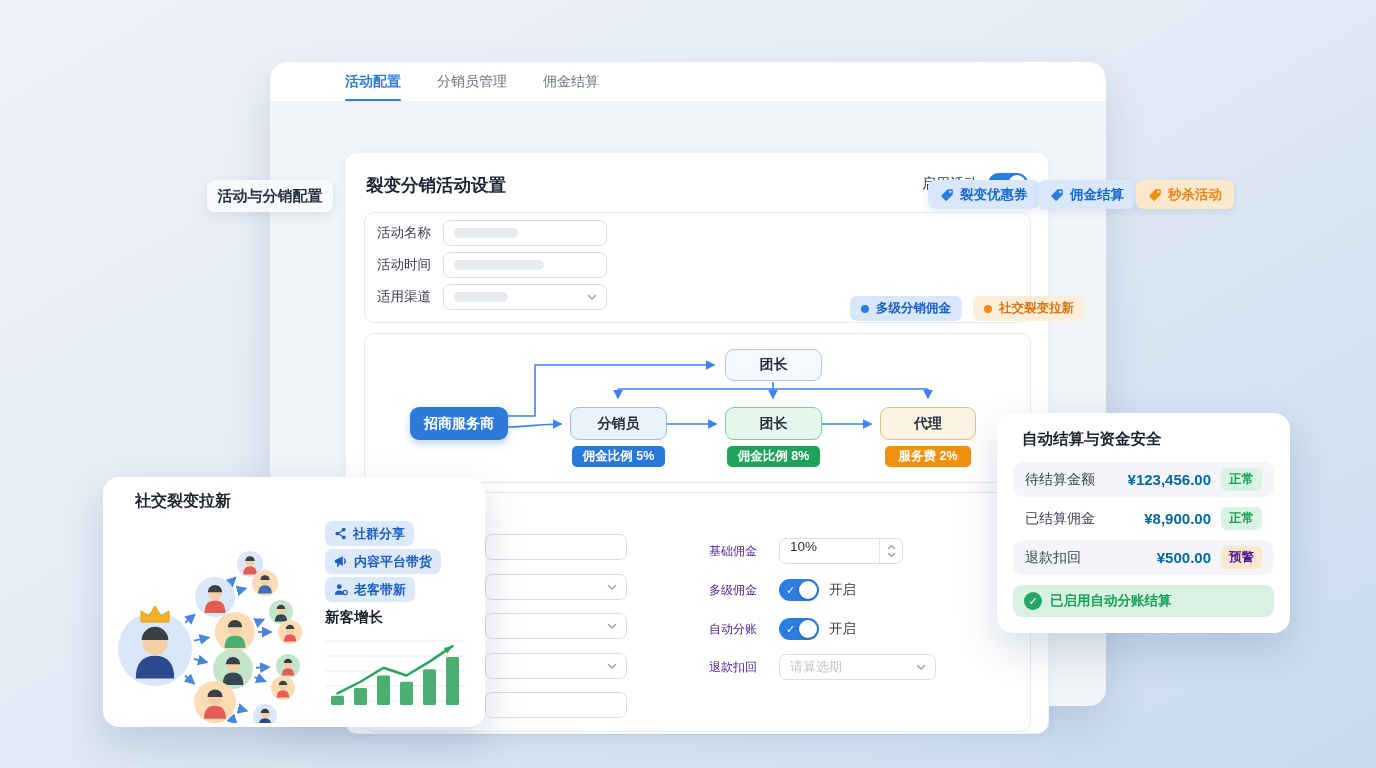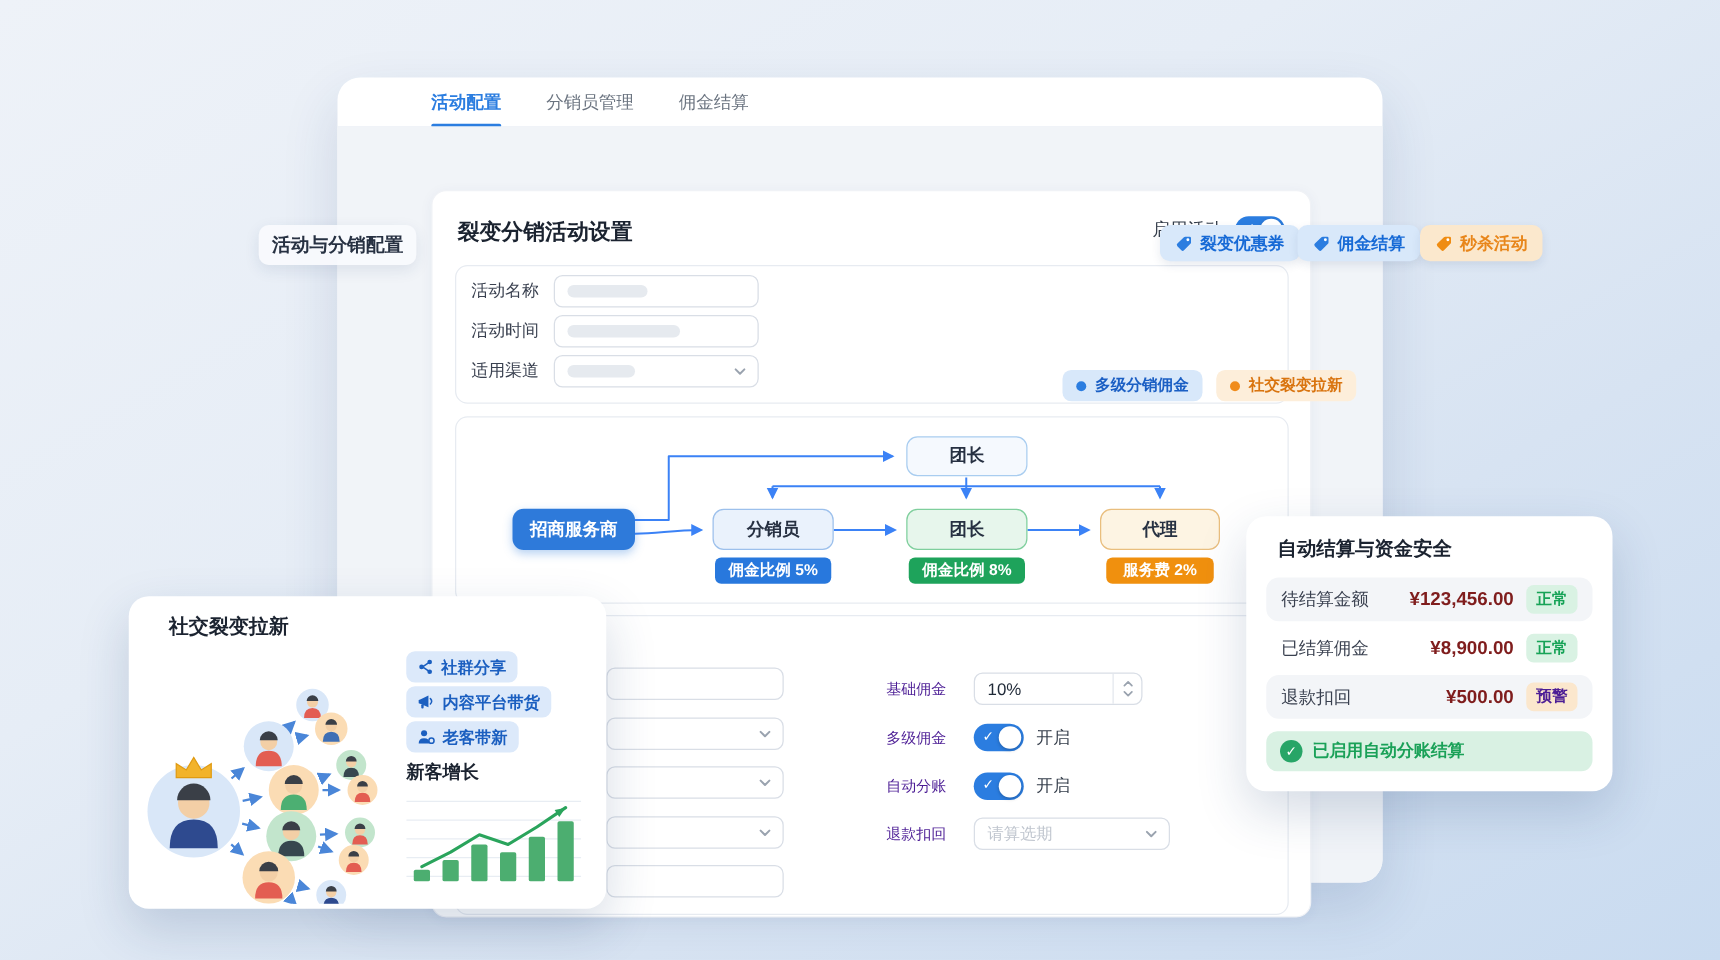--- a/index.html
+++ b/index.html
@@ -46,36 +46,36 @@
     padding:0 11px;font-size:12.5px;font-weight:600;}
   .legend-chip .dot{width:8px;height:8px;border-radius:50%;}
   .legend-chip.blue{background:#d8e8fa;color:#1b5fc4;}
   .legend-chip.orange{background:#fdeeda;color:#d9740f;}
   
   .sec-heading{position:absolute;left:20px;top:10px;font-size:15px;font-weight:700;color:#1b2330;}
   .ctrl{border:1px solid #d9dee6;border-radius:7px;background:#fff;box-sizing:border-box;height:26px;position:relative;}
   .lcol{position:absolute;left:120px;width:142px;}
   .r-row{position:absolute;left:344px;display:flex;align-items:center;height:26px;}
   .r-label{width:60px;font-size:12px;color:#4c1d95;margin-right:10px;flex:none;}
-  .stepper{width:135px;display:flex;align-items:center;}
+  .stepper{width:124px;display:flex;align-items:flex-start;}
   .stepper .val{flex:1;padding-left:10px;font-size:13.5px;color:#1f2937;}
   .stepper .arrows{width:22px;height:100%;border-left:1px solid #e3e7ee;display:flex;flex-direction:column;
     align-items:center;justify-content:center;gap:2px;}
   .sel{display:flex;align-items:center;padding-left:10px;font-size:13.5px;color:#1f2937;}
   .sel .ph{color:#c0c6cf;font-size:13px;}
   .state-label{font-size:13.5px;color:#333c49;margin-left:10px;}
   
   .panel{position:absolute;left:997px;top:413px;width:293px;height:220px;background:#fff;border-radius:16px;
     box-shadow:0 16px 40px rgba(30,60,110,.18);}
   .panel-title{position:absolute;left:25px;top:16px;font-size:15.5px;font-weight:700;color:#1b2330;}
   .p-row{position:absolute;left:16px;width:261px;height:35px;border-radius:10px;display:flex;align-items:center;
     padding:0 12px;box-sizing:border-box;}
   .p-row.alt{background:#f3f5f8;}
   .p-label{font-size:14px;color:#3a4150;flex:none;}
-  .p-value{margin-left:auto;font-size:15px;font-weight:700;color:#7f1d1d;}
+  .p-value{margin-left:auto;font-size:15px;font-weight:700;color:#0369a1;}
   .badge{margin-left:10px;padding:3px 8px;border-radius:6px;font-size:12.5px;font-weight:700;flex:none;}
   .badge.ok{background:#d9f2e3;color:#17a357;}
   .badge.warn{background:#fbe7cd;color:#4c1d95;}
   .p-banner{position:absolute;left:16px;top:172px;width:261px;height:32px;border-radius:9px;background:#d9f1e3;
     display:flex;align-items:center;gap:8px;padding-left:11px;box-sizing:border-box;}
   .p-banner .ck{width:18px;height:18px;border-radius:50%;background:#27a567;color:#fff;font-size:11px;font-weight:800;
     display:flex;align-items:center;justify-content:center;flex:none;}
   .p-banner .txt{font-size:13.5px;font-weight:700;color:#1aa158;}
   
   .social{position:absolute;left:103px;top:477px;width:382px;height:250px;background:#fff;border-radius:16px;

